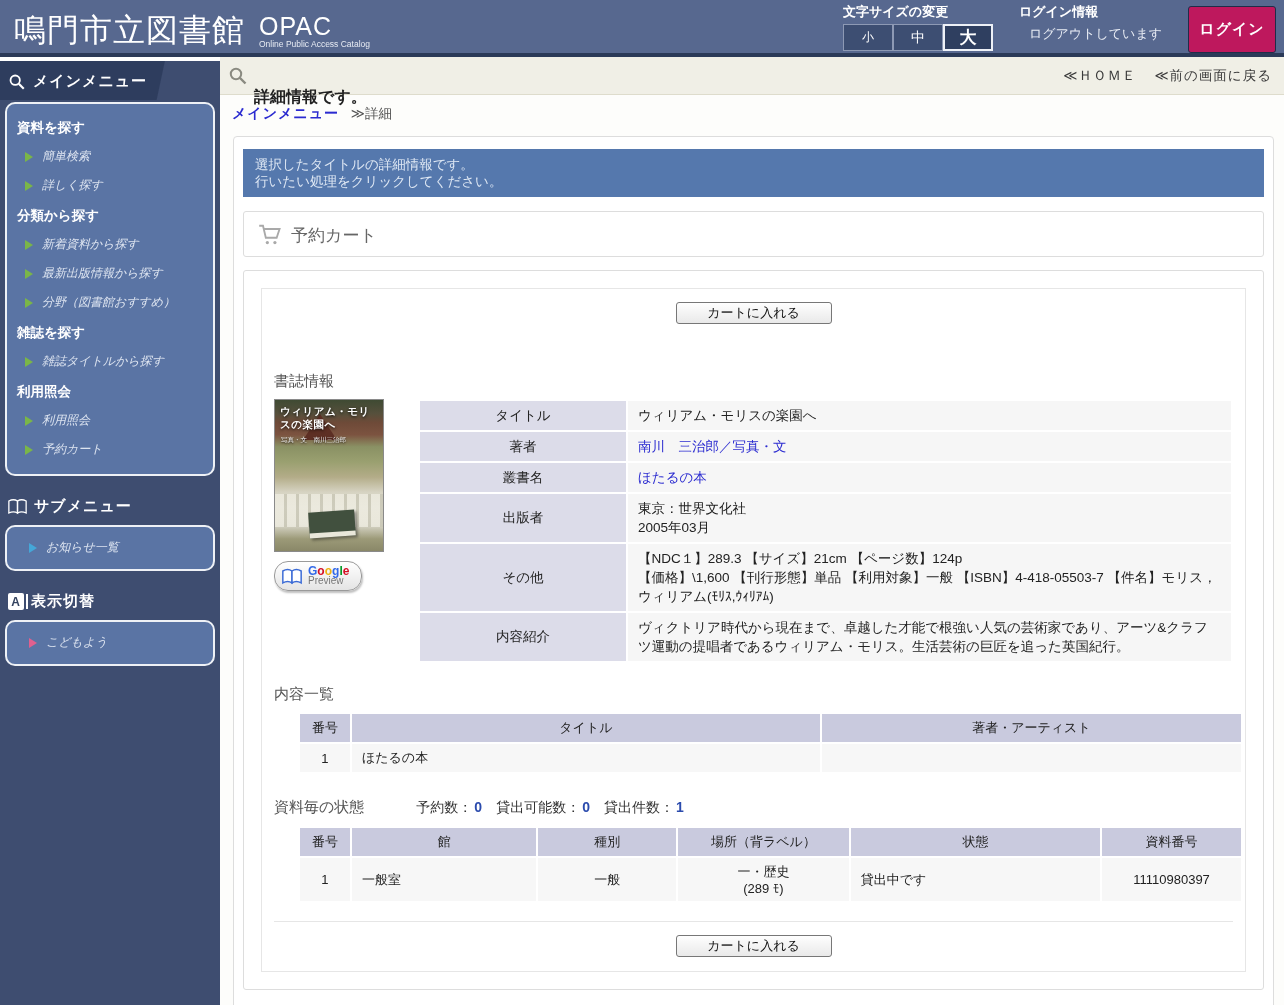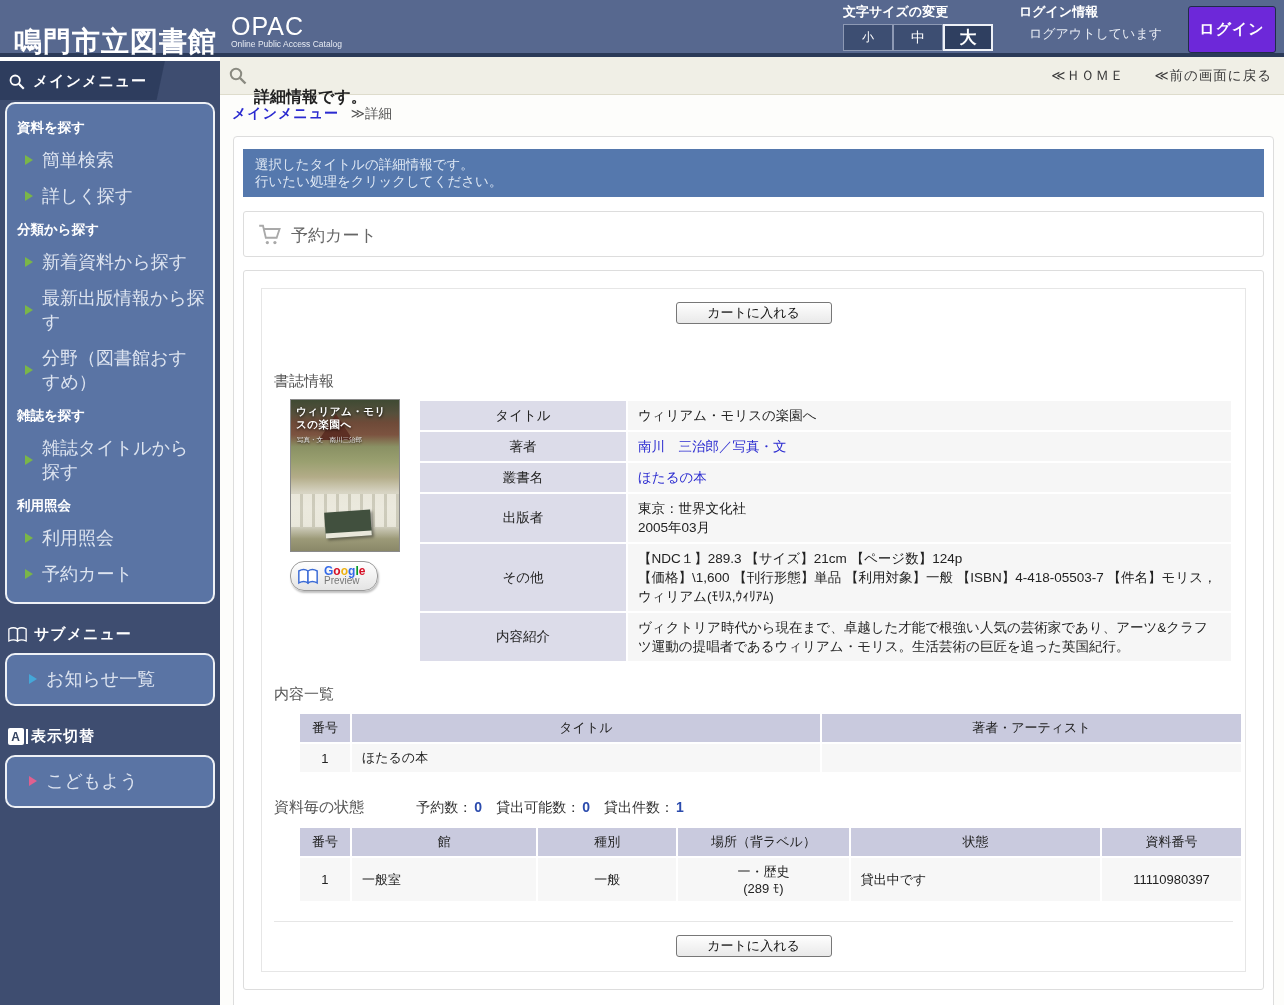--- a/index.html
+++ b/index.html
@@ -8,38 +8,38 @@
     font-family: "Liberation Sans", "DejaVu Sans", sans-serif;
     background:#fff; color:#333; font-size:13px;
   }
 
   
   .topbar {
     position:relative; height:57px; background:#57688f;
     border-bottom:4px solid #2b3a58; color:#fff;
   }
   .brand { position:absolute; left:14px; top:12px; display:flex; align-items:flex-start; gap:14px; }
-  .site-title { font-size:28px; font-weight:bold; letter-spacing:1px; line-height:36px;margin-top:12px; }
+  .site-title { font-size:32px; font-weight:normal; letter-spacing:1px; line-height:36px; }
   .opac { display:flex; flex-direction:column; margin-top:2px; }
   .opac-logo { font-size:25px; font-weight:normal; letter-spacing:1px; line-height:24px; }
   .opac-sub { font-size:8.5px; color:#e7ebf3; margin-top:1px; }
   .header-right { position:absolute; right:8px; top:3px; display:flex; align-items:flex-start; gap:26px; }
   .group-label { font-size:13px; font-weight:bold; color:#fff; margin-bottom:3px; }
   .size-buttons { display:flex; }
   .size-btn {
     width:50px; height:27px; background:#3d4e72; color:#fff;
     border:1px solid #8d99b4; cursor:pointer; font-family:inherit;
   }
   .size-btn.s { font-size:12px; }
   .size-btn.m { font-size:14px; }
   .size-btn.l { font-size:17px; }
   .size-btn.selected { border:2px solid #eef1f7; background:#2f3f60; font-weight:bold; }
   .login-info .login-status { font-size:13px; color:#e8ecf4; padding-left:10px; margin-top:4px; }
   .login-btn {
-    width:88px; height:47px; margin-top:3px; background:#6d28d9; color:#fff;
+    width:88px; height:47px; margin-top:3px; background:#be185d; color:#fff;
     border:1px solid #202d49; border-radius:3px; font-size:15px; font-weight:bold;
     cursor:pointer; font-family:inherit; letter-spacing:1px;
   }
 
   
   .sidebar {
     position:absolute; left:0; top:61px; width:220px; min-height:944px;
     background:#3e4d70; color:#fff;
   }
   .side-header {
@@ -50,42 +50,42 @@
     background:linear-gradient(102deg, #2e3d5e 72%, #3e4d70 72.5%);
     padding-top:11px; padding-bottom:9px;
   }
   .menu-box {
     margin:2px 5px 0; background:#5a74a4; border:2px solid #eef1f6;
     border-radius:10px; padding:8px 6px 10px;
   }
   .menu-section-header { font-size:13.5px; font-weight:bold; color:#fff; padding:7px 4px 5px; }
   .menu-item {
     display:flex; align-items:center; gap:9px; padding:6px 2px 6px 12px;
-    font-size:18px; color:#dde4f0; cursor:pointer; text-decoration:none;
+    font-size:12px; color:#dde4f0; cursor:pointer; text-decoration:none;font-style:italic;
   }
   .tri { width:0; height:0; border-style:solid; border-width:5px 0 5px 8px;
          border-color:transparent transparent transparent #7ab648; flex:0 0 auto; }
   .tri.cyan { border-left-color:#45a7d8; }
   .tri.pink { border-left-color:#e0608f; }
   .menu-box.single { display:flex; align-items:center; min-height:40px; padding:6px 6px 7px 10px; }
   .side-gap { height:12px; }
   .a-icon {
     width:16px; height:17px; background:#fff; color:#33425f; font-size:12px; font-weight:bold;
     display:flex; align-items:center; justify-content:center; border-radius:2px; position:relative;
   }
   .a-icon::after { content:""; position:absolute; right:-4px; top:1px; width:2px; height:15px; background:#fff; }
 
   
   .content { margin-left:220px; min-height:944px; background:#fdfdfb; padding-bottom:4px; }
   .title-bar {
     height:38px; background:#f0efe6; border-bottom:1px solid #dedccc;
     display:flex; align-items:center; padding:0 12px 0 8px;
   }
   .page-title { font-size:16px; font-weight:bold; color:#222; margin-left:6px;margin-top:44px; }
-  .title-links { margin-left:auto; display:flex; gap:30px;align-items:center; }
+  .title-links { margin-left:auto; display:flex; gap:18px;align-items:center; }
   .title-links a { color:#3a3a3a; font-size:13.5px; text-decoration:none; letter-spacing:1px; cursor:pointer; }
   .breadcrumb { padding:10px 12px 4px; font-size:14px; }
   .breadcrumb a { color:#2b2bd0; font-weight:bold; text-decoration:none; cursor:pointer; letter-spacing:1px; }
   .breadcrumb .crumb-rest { color:#555; margin-left:8px; font-weight:normal; font-size:13.5px; }
 
   .wrapper-card {
     margin:9px 10px 0 13px; background:#fff; border:1px solid #ddd; border-radius:4px;
     min-height:862px; padding:12px 9px 20px;
   }
   .notice {
@@ -102,21 +102,21 @@
   .main-panel { margin-top:13px; padding:17px; }
   .inner-box { border:1px solid #e6e6e6; padding:4px 12px 0; }
   .btn-row { text-align:center; padding:9px 0 6px; }
   .push-btn {
     width:156px; height:22px; font-size:13px; color:#111; font-family:inherit;
     background:linear-gradient(#fefefe,#e9e9e9); border:1px solid #777; border-radius:3px; cursor:pointer;
   }
   .sec-title { font-size:15px; color:#555; }
   .biblio-head { margin:42px 0 8px; }
 
-  .biblio-flex { display:flex; gap:16px;margin-left:16px; }
+  .biblio-flex { display:flex; gap:32px; }
   .cover-col { width:112px; flex:0 0 auto; }
   .cover {
     width:110px; height:153px; border:1px solid #8a8a8a; position:relative; overflow:hidden;
     background:linear-gradient(180deg,
       #3f4a33 0%, #56503c 9%, #6e4a38 15%, #7c5340 23%,
       #8a9164 31%, #9aa070 41%, #b3ac88 51%, #d6d3c2 61%,
       #e7e5db 71%, #dcdace 82%, #9c9a78 92%, #8a8868 100%);
   }
   .cover .roof {
     position:absolute; left:28px; top:14px; width:0; height:0;

